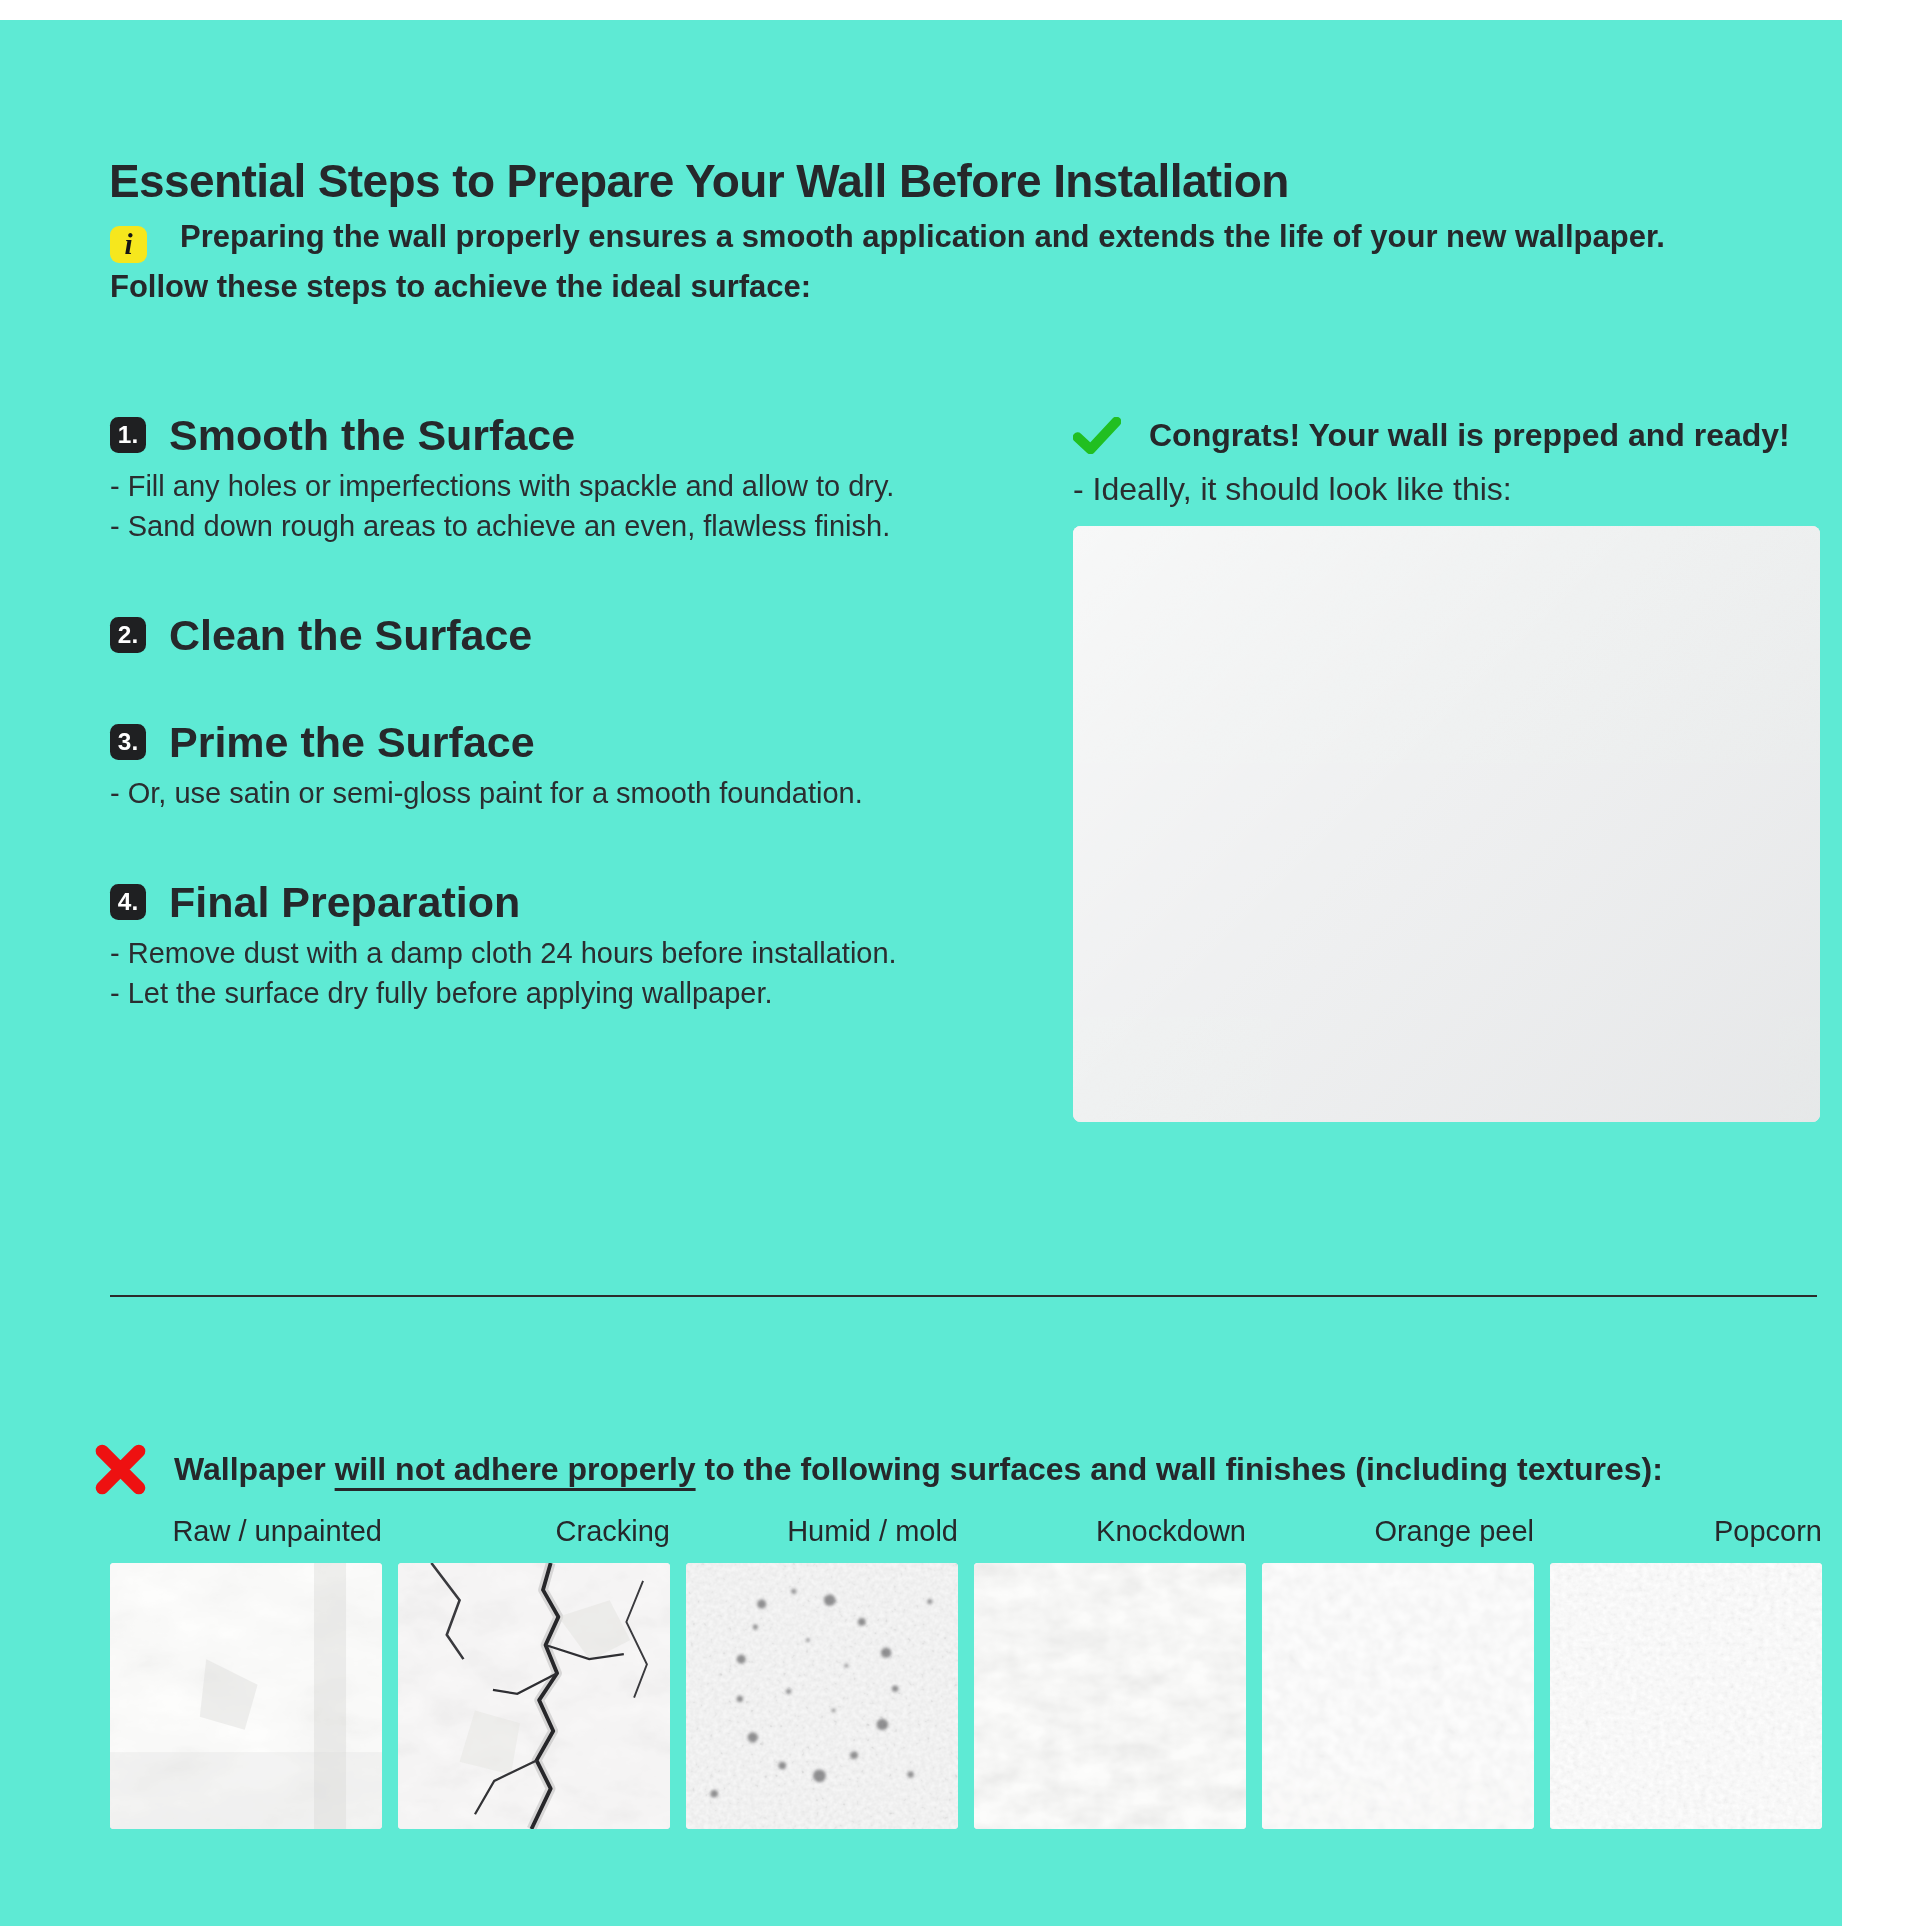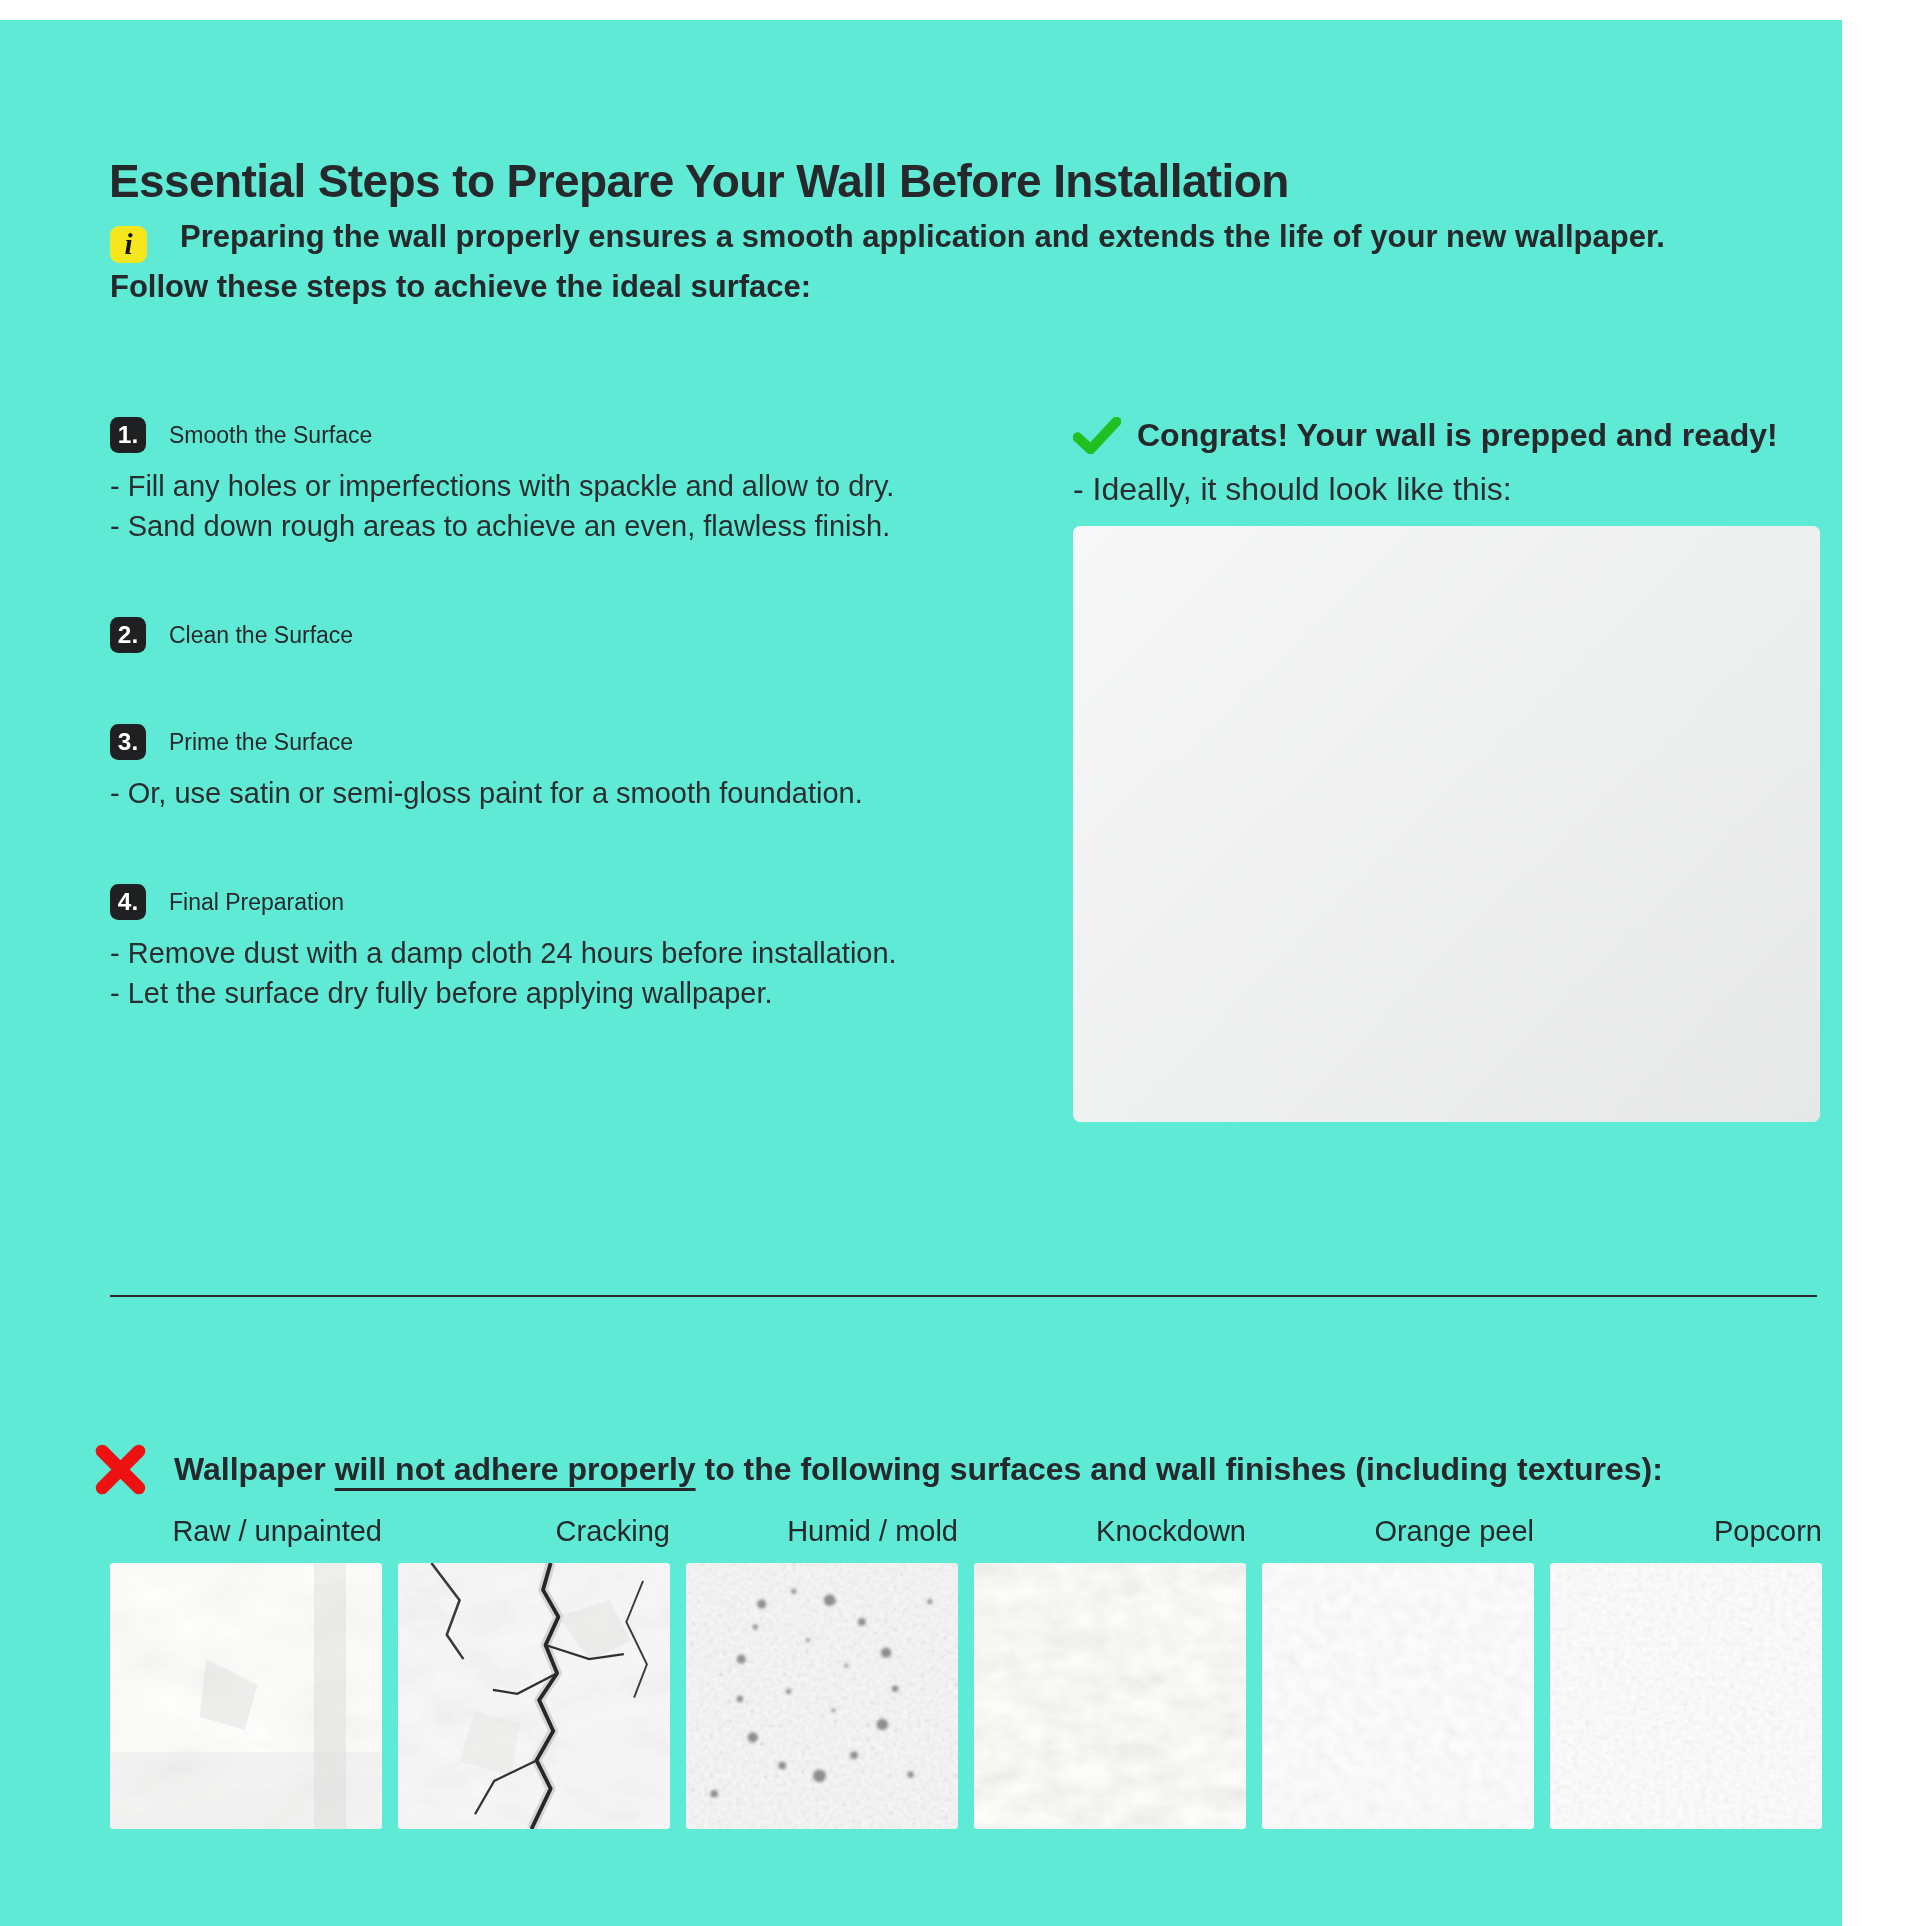--- a/index.html
+++ b/index.html
@@ -32,26 +32,26 @@
   
   .left-col{position:absolute;left:110px;top:397px;width:950px;}
   .step-block{margin-bottom:71px;}
   .step-head{display:flex;align-items:center;gap:23px;height:36px;}
   .step-badge{
     width:36px;height:36px;border-radius:8.3px;flex:0 0 auto;
     background:var(--badge-bg,#1f2022);color:#ffffff;
     font-size:24.4px;font-weight:bold;
     display:flex;align-items:center;justify-content:center;
   }
-  .step-title{font-size:23px;font-weight:normal;color:var(--text-primary,#26282b);white-space:nowrap;}
+  .step-title{font-size:43px;font-weight:bold;color:var(--text-primary,#26282b);white-space:nowrap;}
   .step-bullets{margin-top:13px;font-size:29px;line-height:40px;color:var(--text-body,#2b2d30);}
   .step-bullets div{white-space:nowrap;}
 
   .right-col{position:absolute;left:1073px;top:397px;width:751px;}
-  .success-head{display:flex;align-items:center;gap:16px;height:37px;}
+  .success-head{display:flex;align-items:center;gap:28px;height:37px;}
   .check-icon{width:48px;height:37px;flex:0 0 auto;}
   .success-title{font-size:32px;font-weight:bold;color:var(--text-primary,#26282b);white-space:nowrap;}
   .success-subtitle{margin-top:15.4px;font-size:32px;line-height:40px;color:var(--text-body,#2b2d30);}
   .ideal-wall{
     margin-top:16.7px;width:747px;height:596px;border-radius:7.7px;overflow:hidden;
     background:var(--wall-ideal,#e9eaeb);position:relative;
   }
   .ideal-wall svg{position:absolute;inset:0;width:100%;height:100%;}
   .ideal-wall .sheen{position:absolute;inset:0;
     background:linear-gradient(135deg, rgba(255,255,255,0.5) 0%, rgba(255,255,255,0) 45%, rgba(190,193,196,0.18) 100%);}

